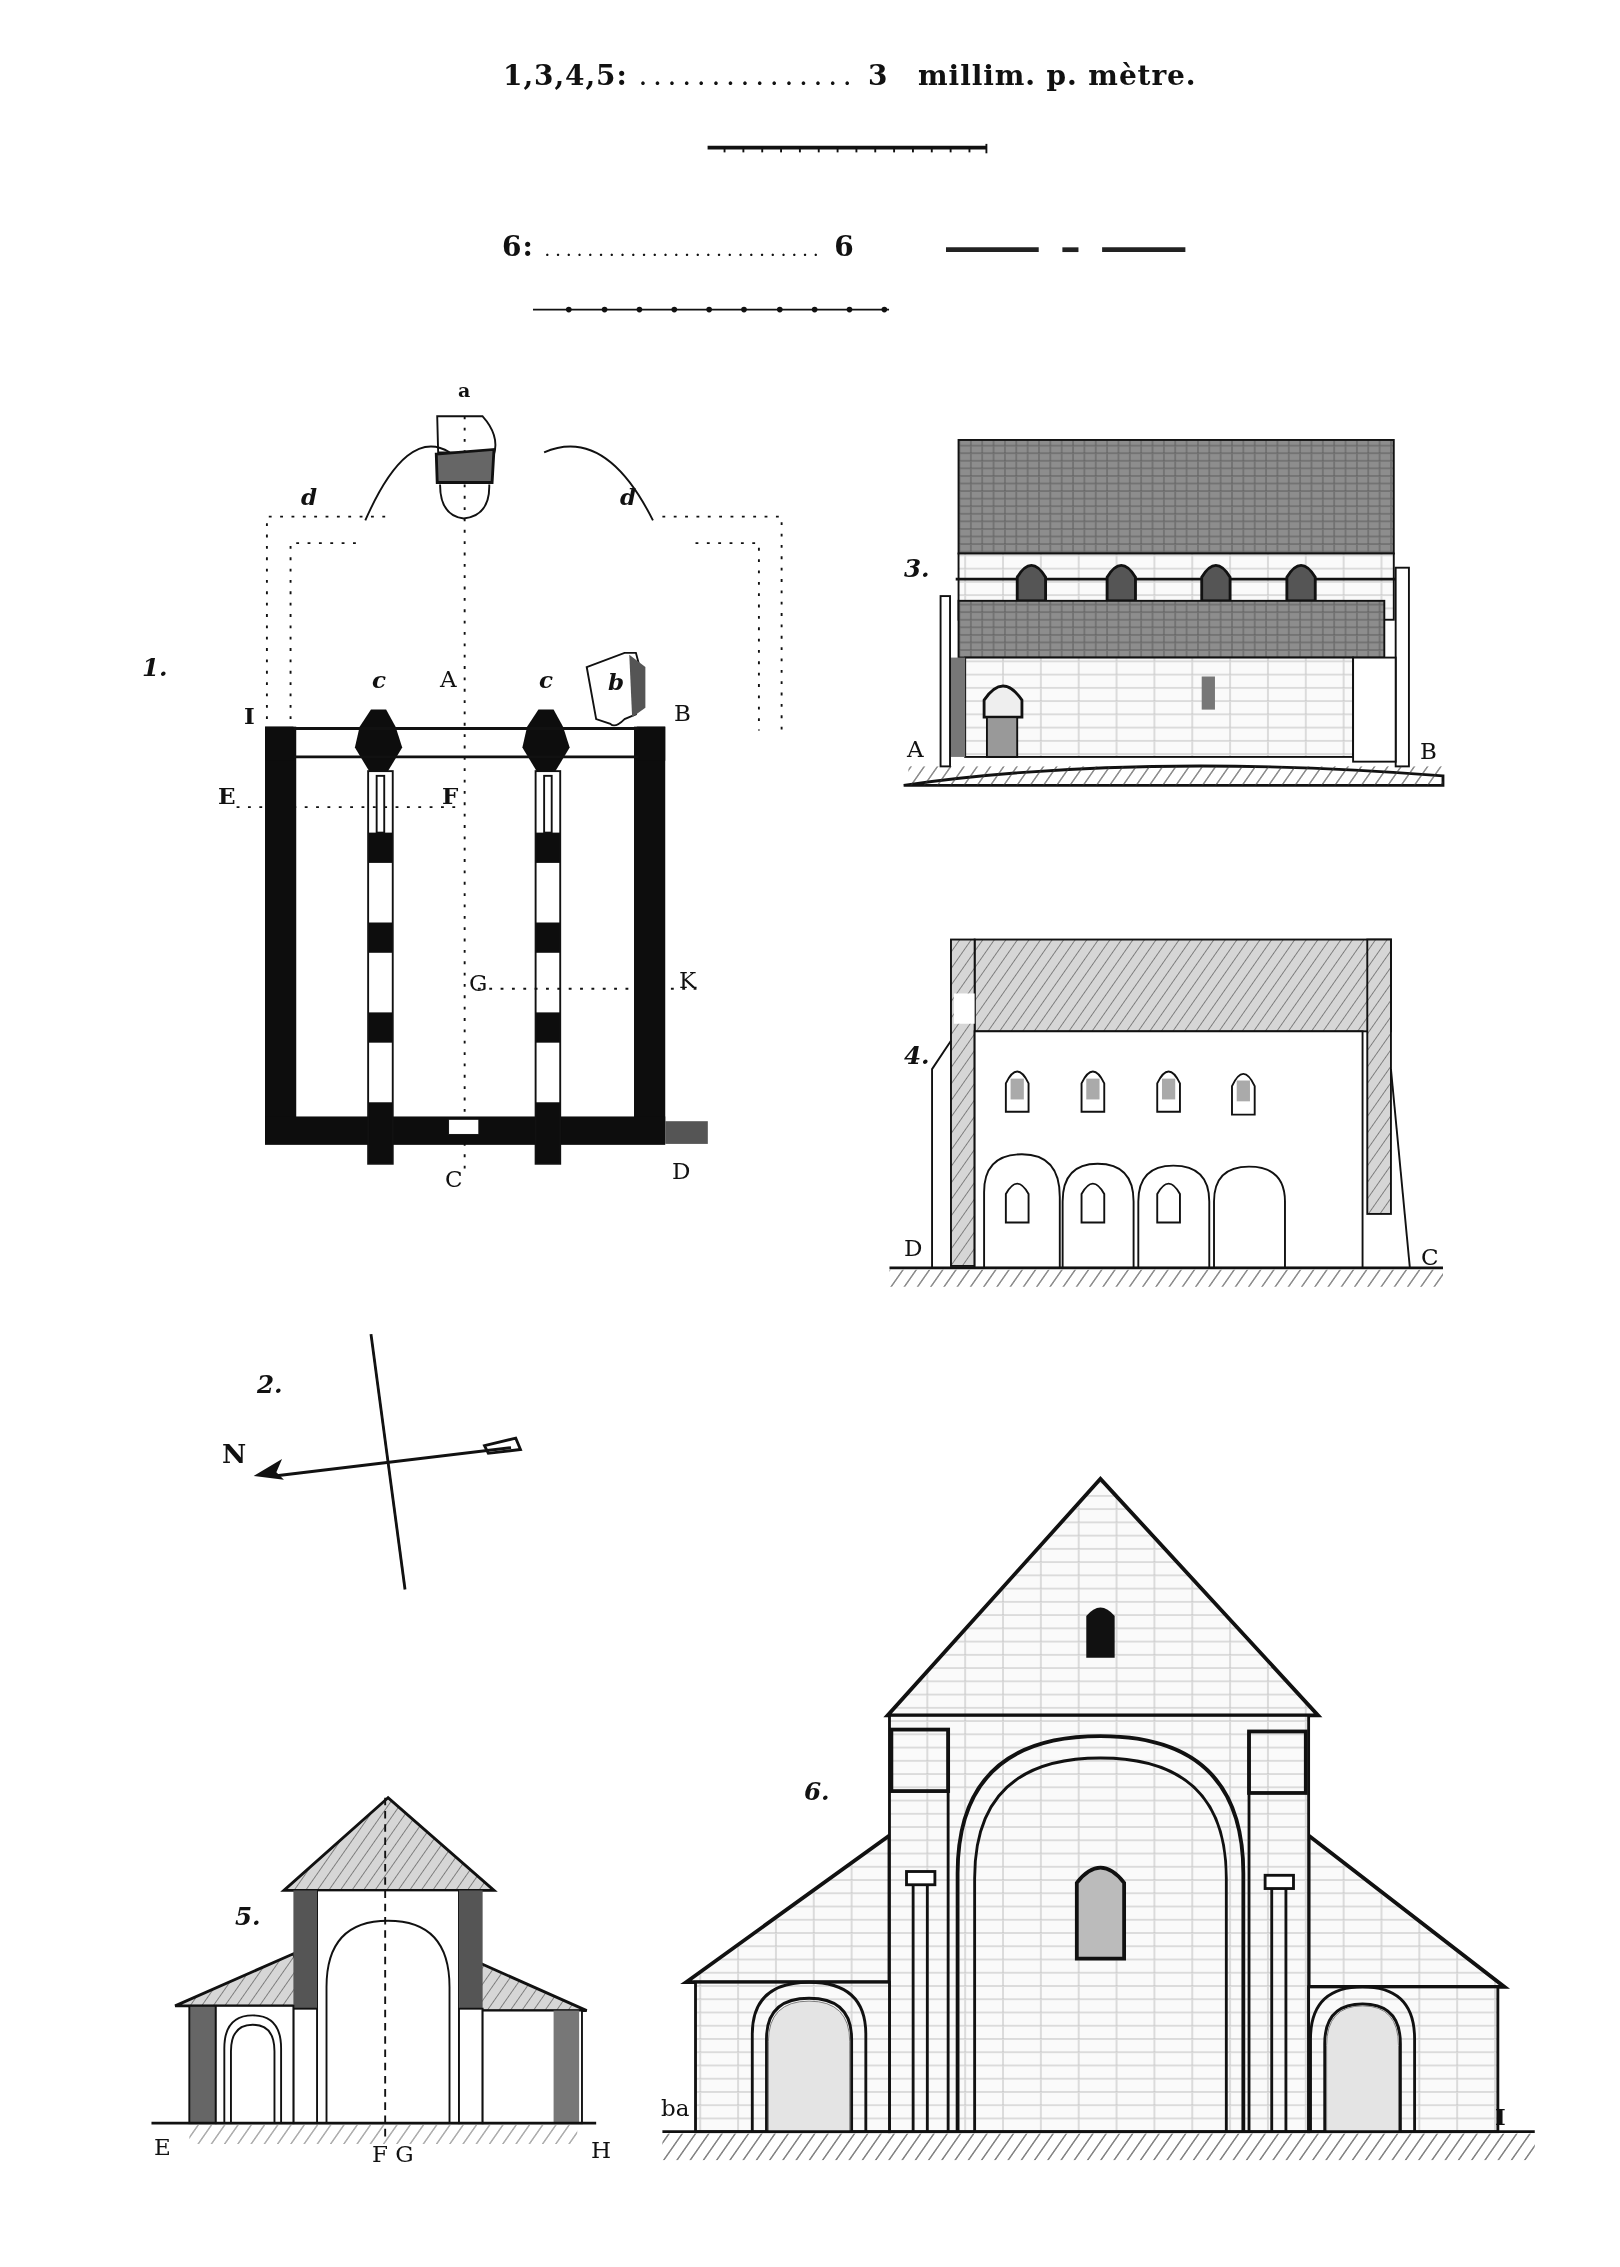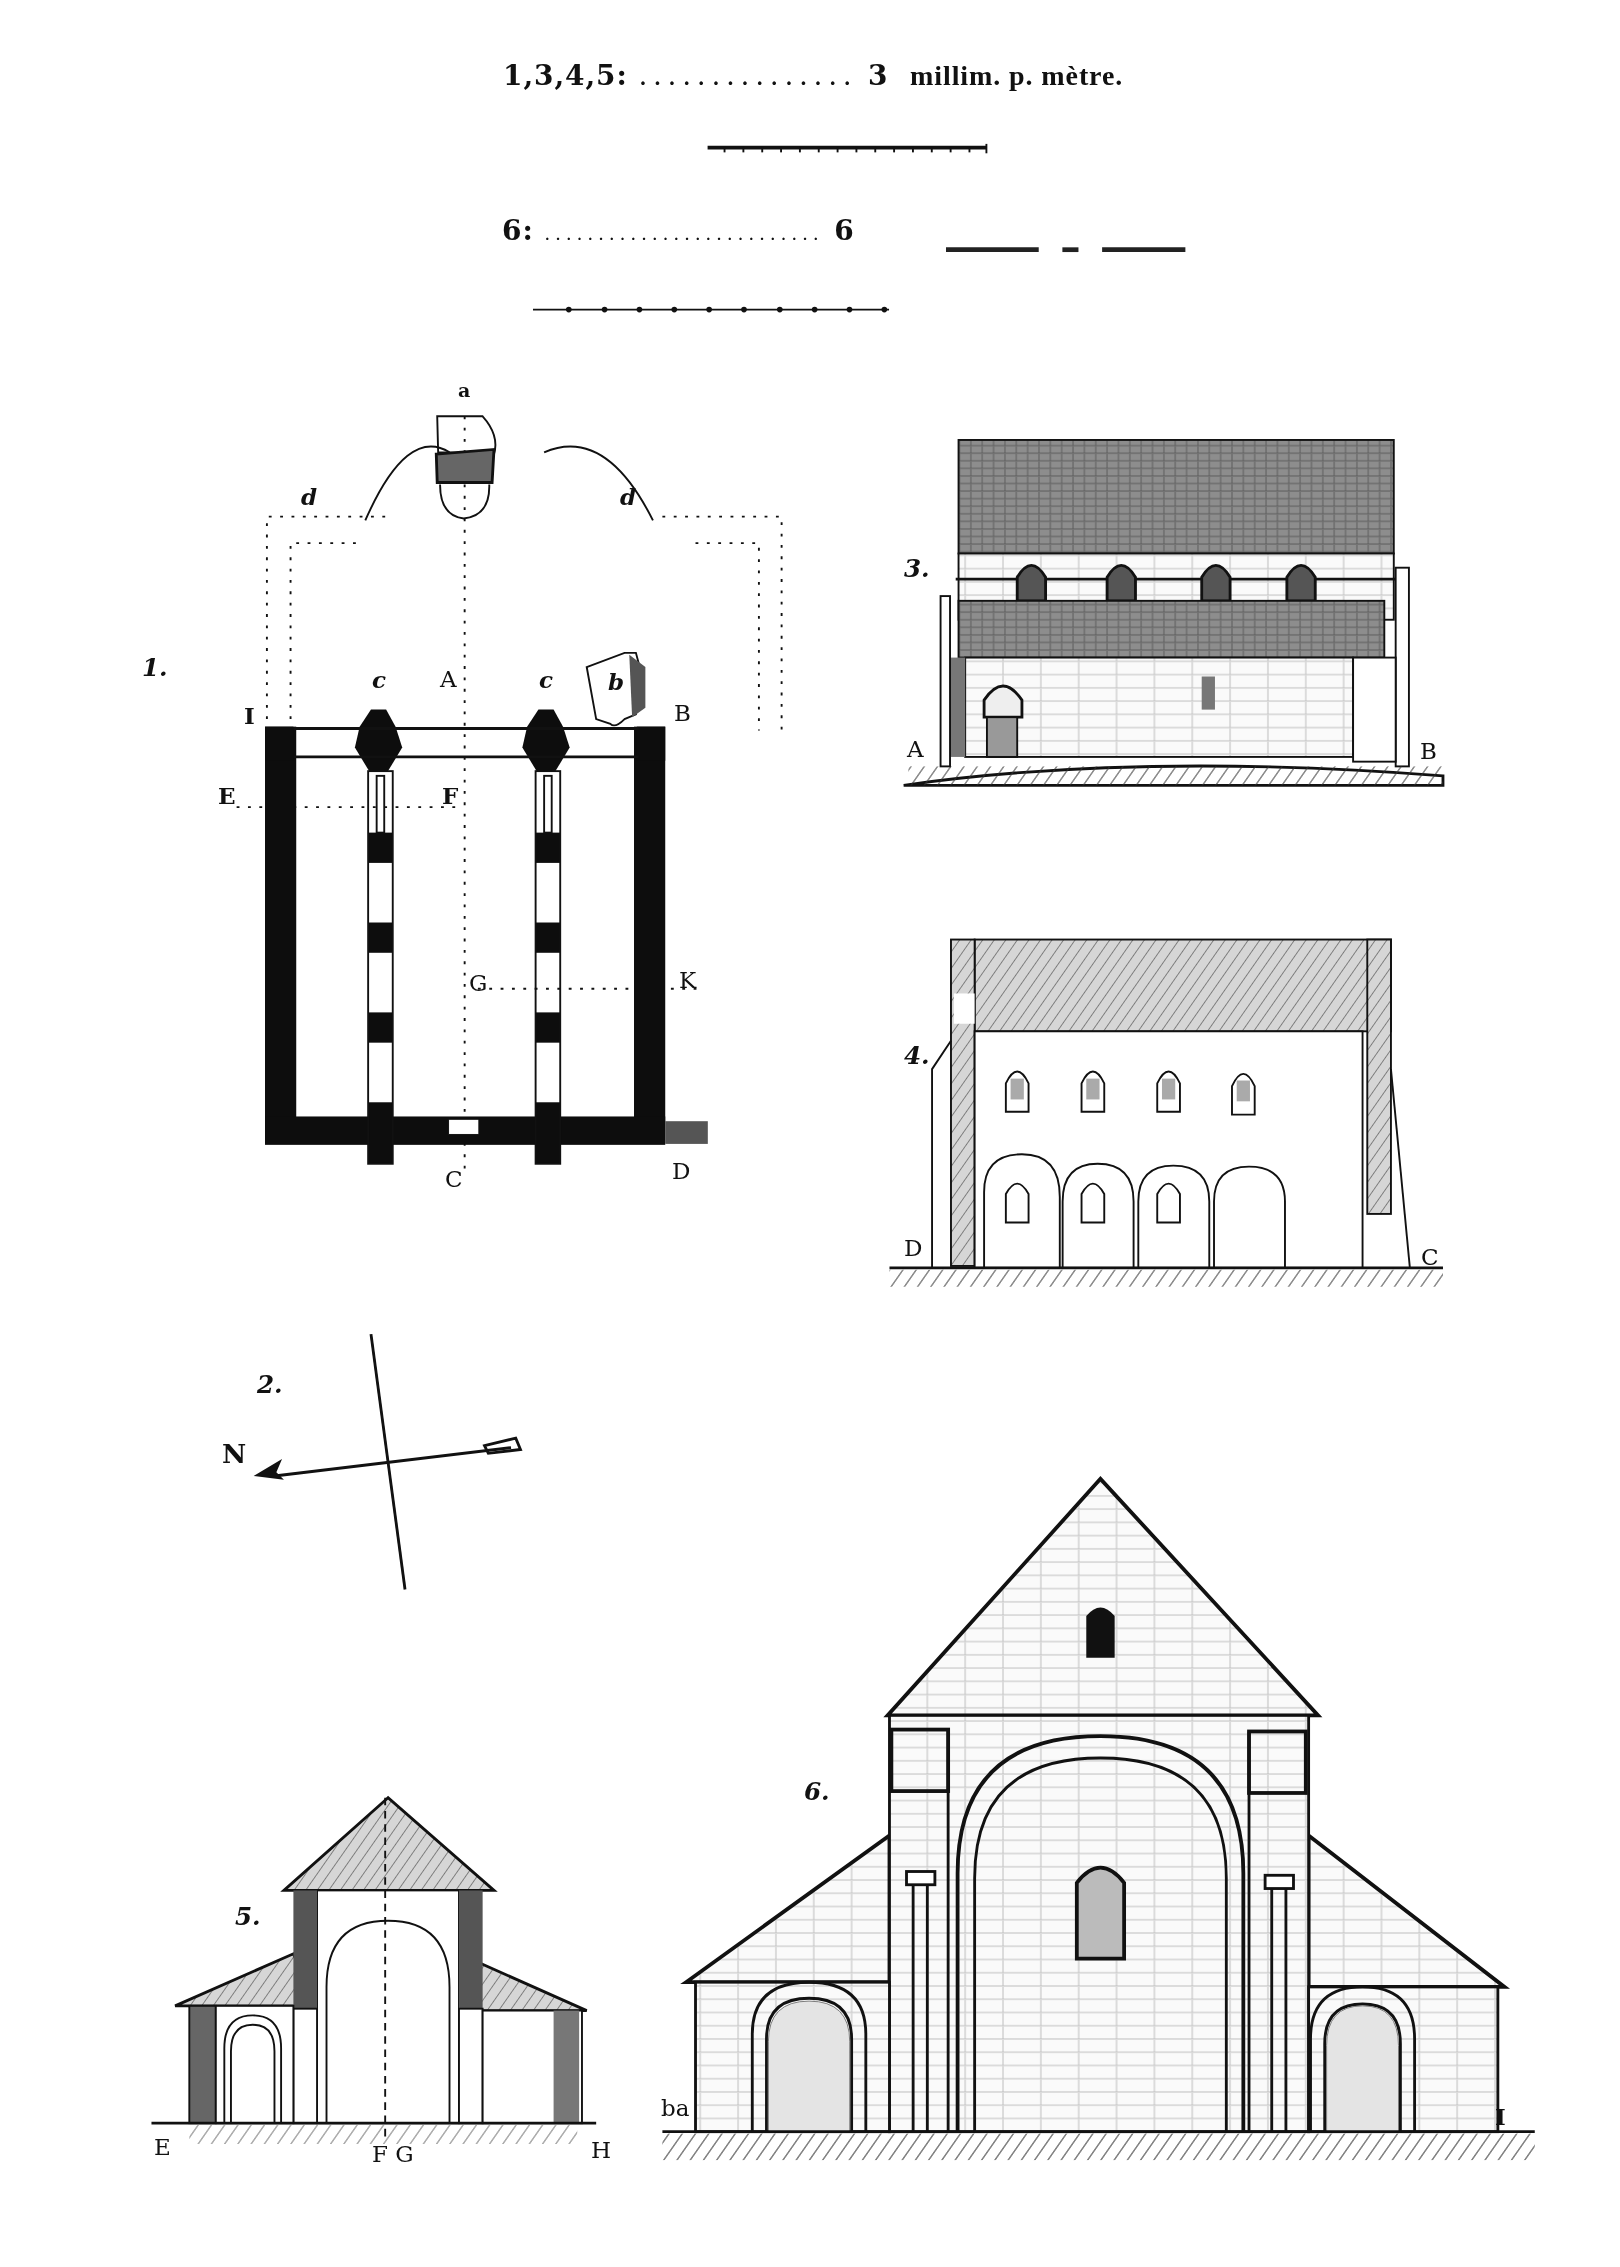--- a/index.html
+++ b/index.html
@@ -12,21 +12,21 @@
   .letter-b { font-family: "DejaVu Serif", serif; font-size: 23px; font-weight: bold; }
   svg { position: absolute; overflow: visible; }
 </style>
 </head>
 <body>
 
 <div class="abs scale-text" style="left:503px; top:59px; white-space:nowrap;">
   <span>1,3,4,5:</span>
   <span style="font-weight:normal; letter-spacing:5.7px;">...............</span>
   <span>3</span>
-  <span style="margin-left:11px;font-family:Liberation Serif, serif;">millim. p. mètre.</span>
+  <span style="margin-left:19px;">millim. p. mètre.</span>
 </div>
 <svg style="left:705px; top:142px;" width="284" height="13.2" viewBox="0 0 300 14">
   <line x1="2" y1="6" x2="298" y2="6" stroke="#111" stroke-width="4"></line>
   <g stroke="#111" stroke-width="2">
     <line x1="20" y1="6" x2="20" y2="11"></line>
       <line x1="40" y1="6" x2="40" y2="11"></line>
       <line x1="60" y1="6" x2="60" y2="11"></line>
     <line x1="80" y1="6" x2="80" y2="11"></line>
       <line x1="100" y1="6" x2="100" y2="11"></line>
       <line x1="120" y1="6" x2="120" y2="11"></line>
@@ -35,21 +35,21 @@
       <line x1="180" y1="6" x2="180" y2="11"></line>
     <line x1="200" y1="6" x2="200" y2="11"></line>
       <line x1="220" y1="6" x2="220" y2="11"></line>
       <line x1="240" y1="6" x2="240" y2="11"></line>
     <line x1="260" y1="6" x2="260" y2="11"></line>
       <line x1="280" y1="6" x2="280" y2="11"></line>
       <line x1="298" y1="2" x2="298" y2="12"></line>
   </g>
 </svg>
 
-<div class="abs scale-text" style="left:502px; top:214px; white-space:nowrap;">
+<div class="abs scale-text" style="left:502px; top:230px; white-space:nowrap;">
   <span>6:</span>
   <span style="font-weight:normal; letter-spacing:4.7px; font-size:19px;">..........................</span>
   <span>6</span>
 </div>
 <svg style="left:946px; top:244px;" width="246" height="11.4" viewBox="0 0 260 12">
   <line x1="0" y1="6" x2="98" y2="6" stroke="#222" stroke-width="5"></line>
   <line x1="123" y1="6" x2="140" y2="6" stroke="#222" stroke-width="5"></line>
   <line x1="165" y1="6" x2="253" y2="6" stroke="#222" stroke-width="5"></line>
 </svg>
 <svg style="left:530px; top:303px;" width="379" height="13.2" viewBox="0 0 400 14">

